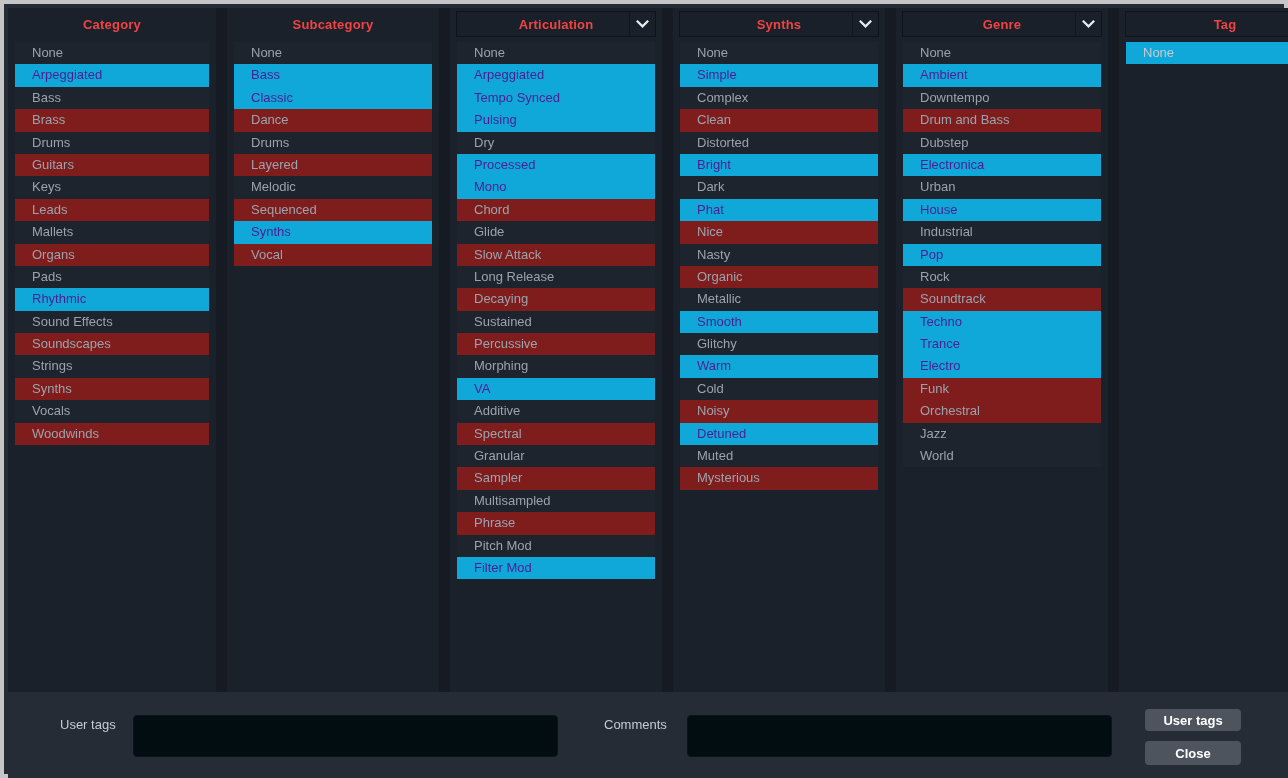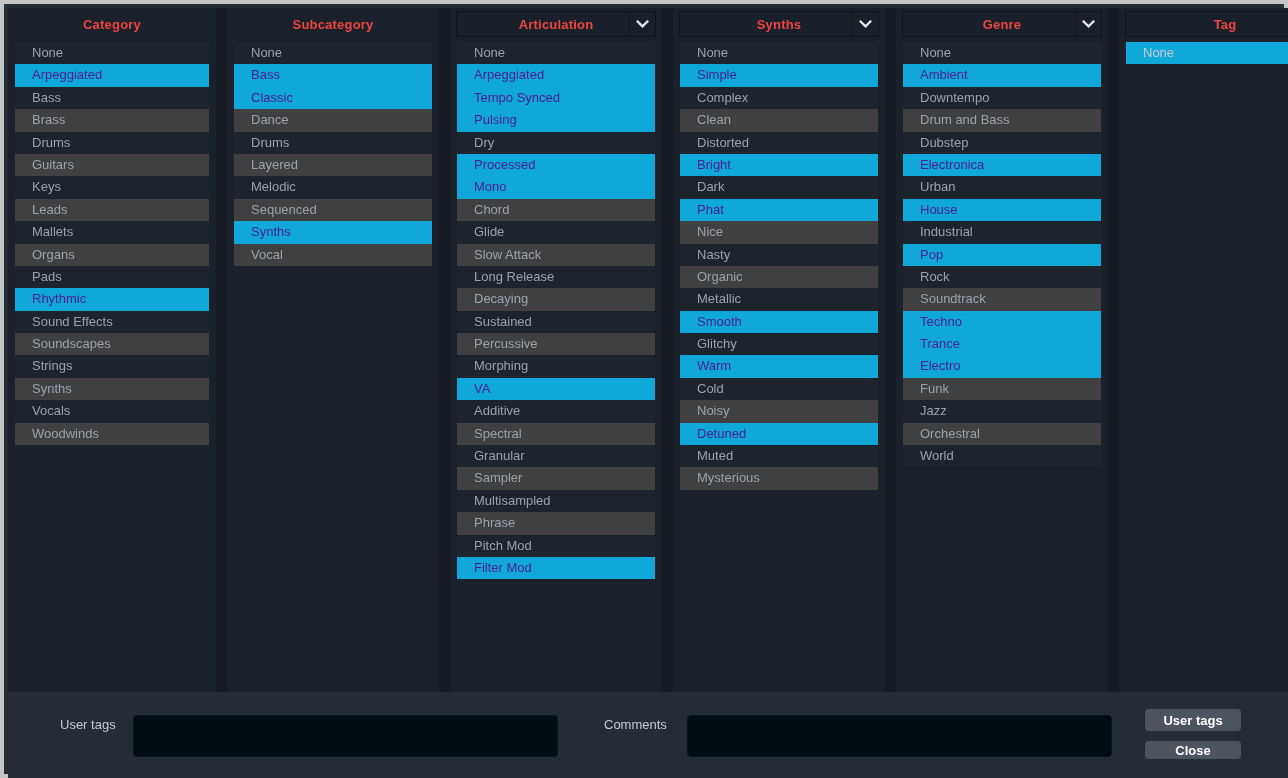--- a/index.html
+++ b/index.html
@@ -121,21 +121,21 @@
     height: 22.4px;
     line-height: 22.4px;
     font-size: 13px;
     color: #9aa3ad;
     padding-left: 17px;
     box-sizing: border-box;
     white-space: nowrap;
     overflow: hidden;
   }
   .row.odd  { background: #1e242d; }
-  .row.even { background: #404040; }
+  .row.even { background: #7f1d1d; }
   .row.sel  {
     background: #0fa8d8;
     color: #4c1d95;
   }
   .row.sel.dim { color: #c5cbd2; }
 
   
   #bottom {
     position: absolute;
     left: 4px;
@@ -169,21 +169,21 @@
     text-align: center;
     cursor: default;
     padding: 0;
   }
 
   #lbl-usertags { left: 56px;  top: 713px; }
   #box-usertags { left: 129px; top: 711px; width: 425px; height: 42px; }
   #lbl-comments { left: 600px; top: 713px; }
   #box-comments { left: 683px; top: 711px; width: 425px; height: 42px; }
   #btn-usertags { left: 1141px; top: 705px; width: 96px; height: 22px; }
-  #btn-close    { left: 1141px; top: 737px; width: 96px; height: 18px; }
+  #btn-close    { left: 1141px; top: 737px; width: 96px; height: 24px; }
 </style>
 </head>
 <body>
 
 <div id="window">
 
   <div id="columns">
       <div class="column" style="flex: 0 0 208px;">
         <div class="col-head">
           <span class="head-title">Category</span>
@@ -329,22 +329,22 @@
             <div class="row odd">Urban</div>
             <div class="row even sel">House</div>
             <div class="row odd">Industrial</div>
             <div class="row even sel">Pop</div>
             <div class="row odd">Rock</div>
             <div class="row even">Soundtrack</div>
             <div class="row odd sel">Techno</div>
             <div class="row even sel">Trance</div>
             <div class="row odd sel">Electro</div>
             <div class="row even">Funk</div>
+            <div class="row even">Orchestral</div>
             <div class="row odd">Jazz</div>
-            <div class="row even">Orchestral</div>
             <div class="row odd">World</div>
           </div>
         </div>
       </div>
       <div class="col-sep"></div>
       <div class="column" style="flex: 0 0 212px;">
         <div class="col-head boxed">
           <div class="head-box"></div>
           <span class="head-title">Tag</span>
         </div>

